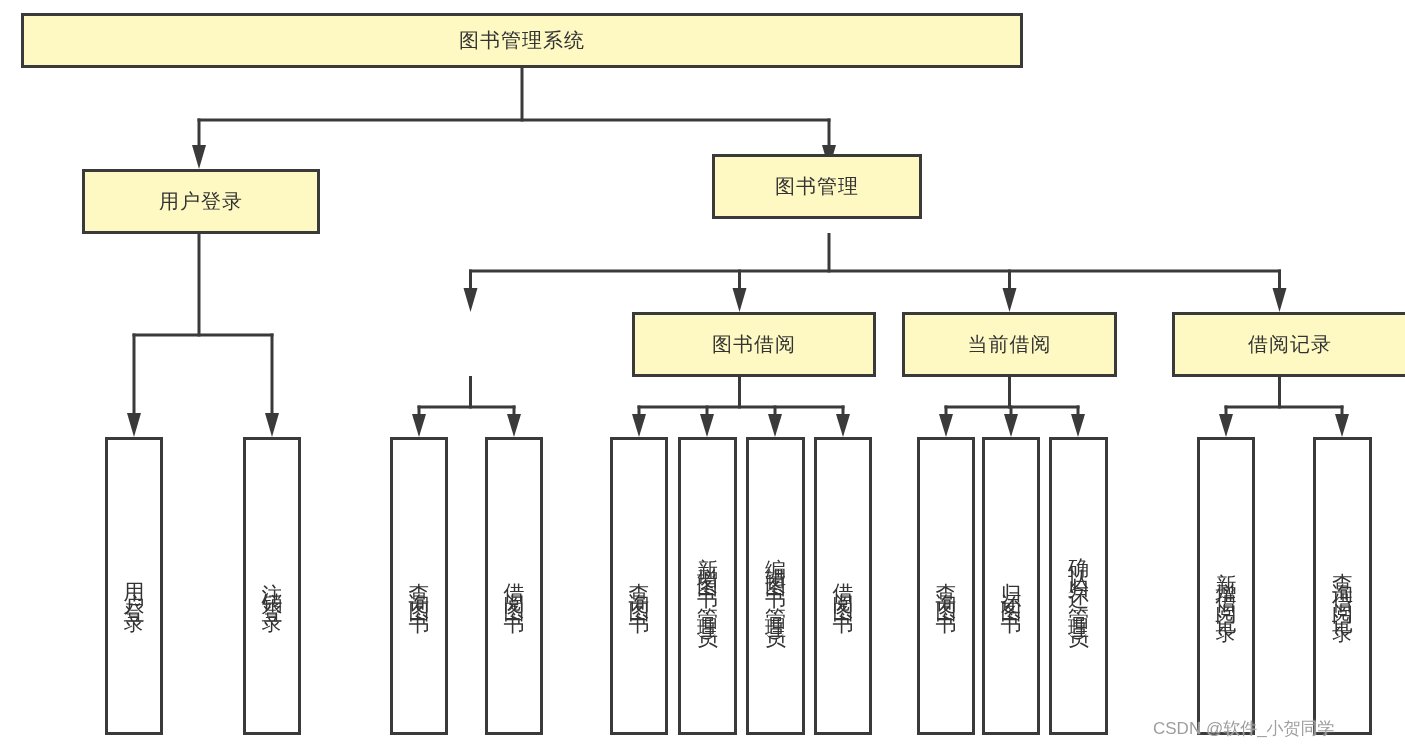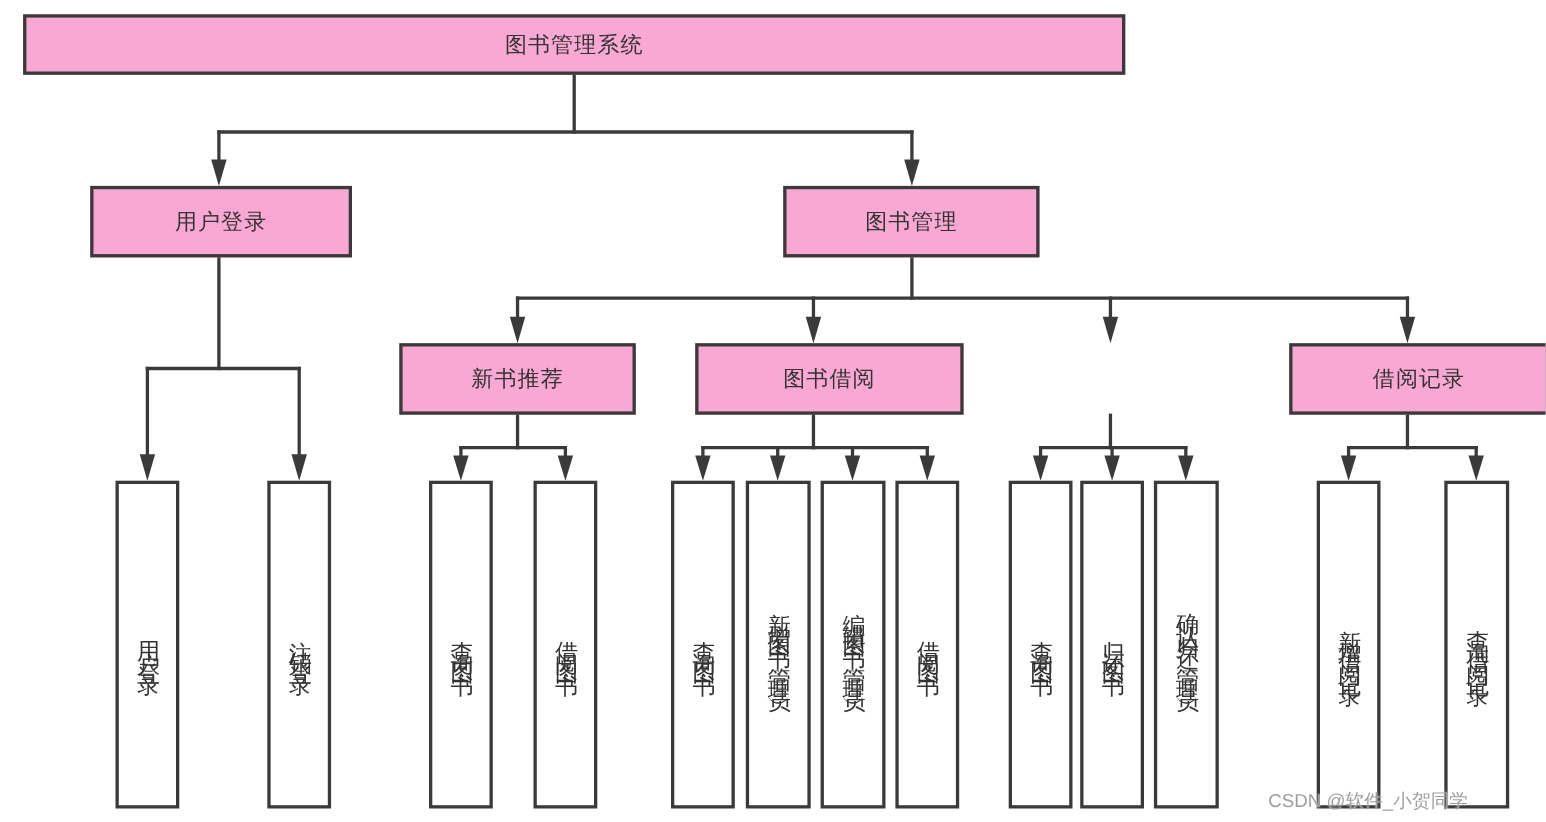--- a/index.html
+++ b/index.html
@@ -9,21 +9,21 @@
     --bg:#ffffff;
   }
   *{box-sizing:border-box;margin:0;padding:0;}
   html,body{width:1405px;height:747px;background:var(--bg);overflow:hidden;}
   body{font-family:"Liberation Sans","DejaVu Sans",sans-serif;color:var(--text);}
   .canvas{position:relative;width:1405px;height:747px;background:var(--bg);}
   .connectors{position:absolute;left:0;top:0;width:1405px;height:747px;z-index:1;}
   .connectors line{stroke:var(--line);stroke-width:3;}
   .connectors polygon{fill:var(--line);stroke:none;}
   .hbox{
-    position:absolute;z-index:2;background:#f9a8d4;border:3px solid var(--line);
+    position:absolute;z-index:2;background:#fef9c3;border:3px solid var(--line);
     display:flex;align-items:center;justify-content:center;
     font-size:20px;letter-spacing:1px;white-space:nowrap;
   }
   .root-box{border-width:3px;}
   .vbox{
     position:absolute;z-index:2;background:#fff;border:3px solid var(--line);
   }
   .vbox span{
     position:absolute;left:50%;top:50%;transform:translate(-50%,-50%);
     writing-mode:vertical-rl;text-orientation:mixed;
@@ -109,29 +109,29 @@
     </g>
   </svg>
 
   <div class="hbox root-box" style="left:21px;top:13px;width:1002px;height:55px">
     <span>图书管理系统</span>
   </div>
 
   <div class="hbox" style="left:82px;top:169px;width:238px;height:65px">
     <span>用户登录</span>
   </div>
-  <div class="hbox" style="left:712px;top:169px;width:233px;height:65px">
+  <div class="hbox" style="left:712px;top:154px;width:210px;height:65px">
     <span>图书管理</span>
   </div>
 
-  <div class="hbox" style="left:363px;top:312px;width:215px;height:65px">
-    <span>新书推荐</span>
-  </div>
   <div class="hbox" style="left:632px;top:312px;width:244px;height:65px">
     <span>图书借阅</span>
+  </div>
+  <div class="hbox" style="left:902px;top:312px;width:215px;height:65px">
+    <span>当前借阅</span>
   </div>
   <div class="hbox" style="left:1172px;top:312px;width:236px;height:65px">
     <span>借阅记录</span>
   </div>
 
   <div class="vbox" style="left:105px;top:437px;width:58px;height:298px">
     <span>用户登录</span>
   </div>
   <div class="vbox" style="left:243px;top:437px;width:58px;height:298px">
     <span>注销登录</span>

